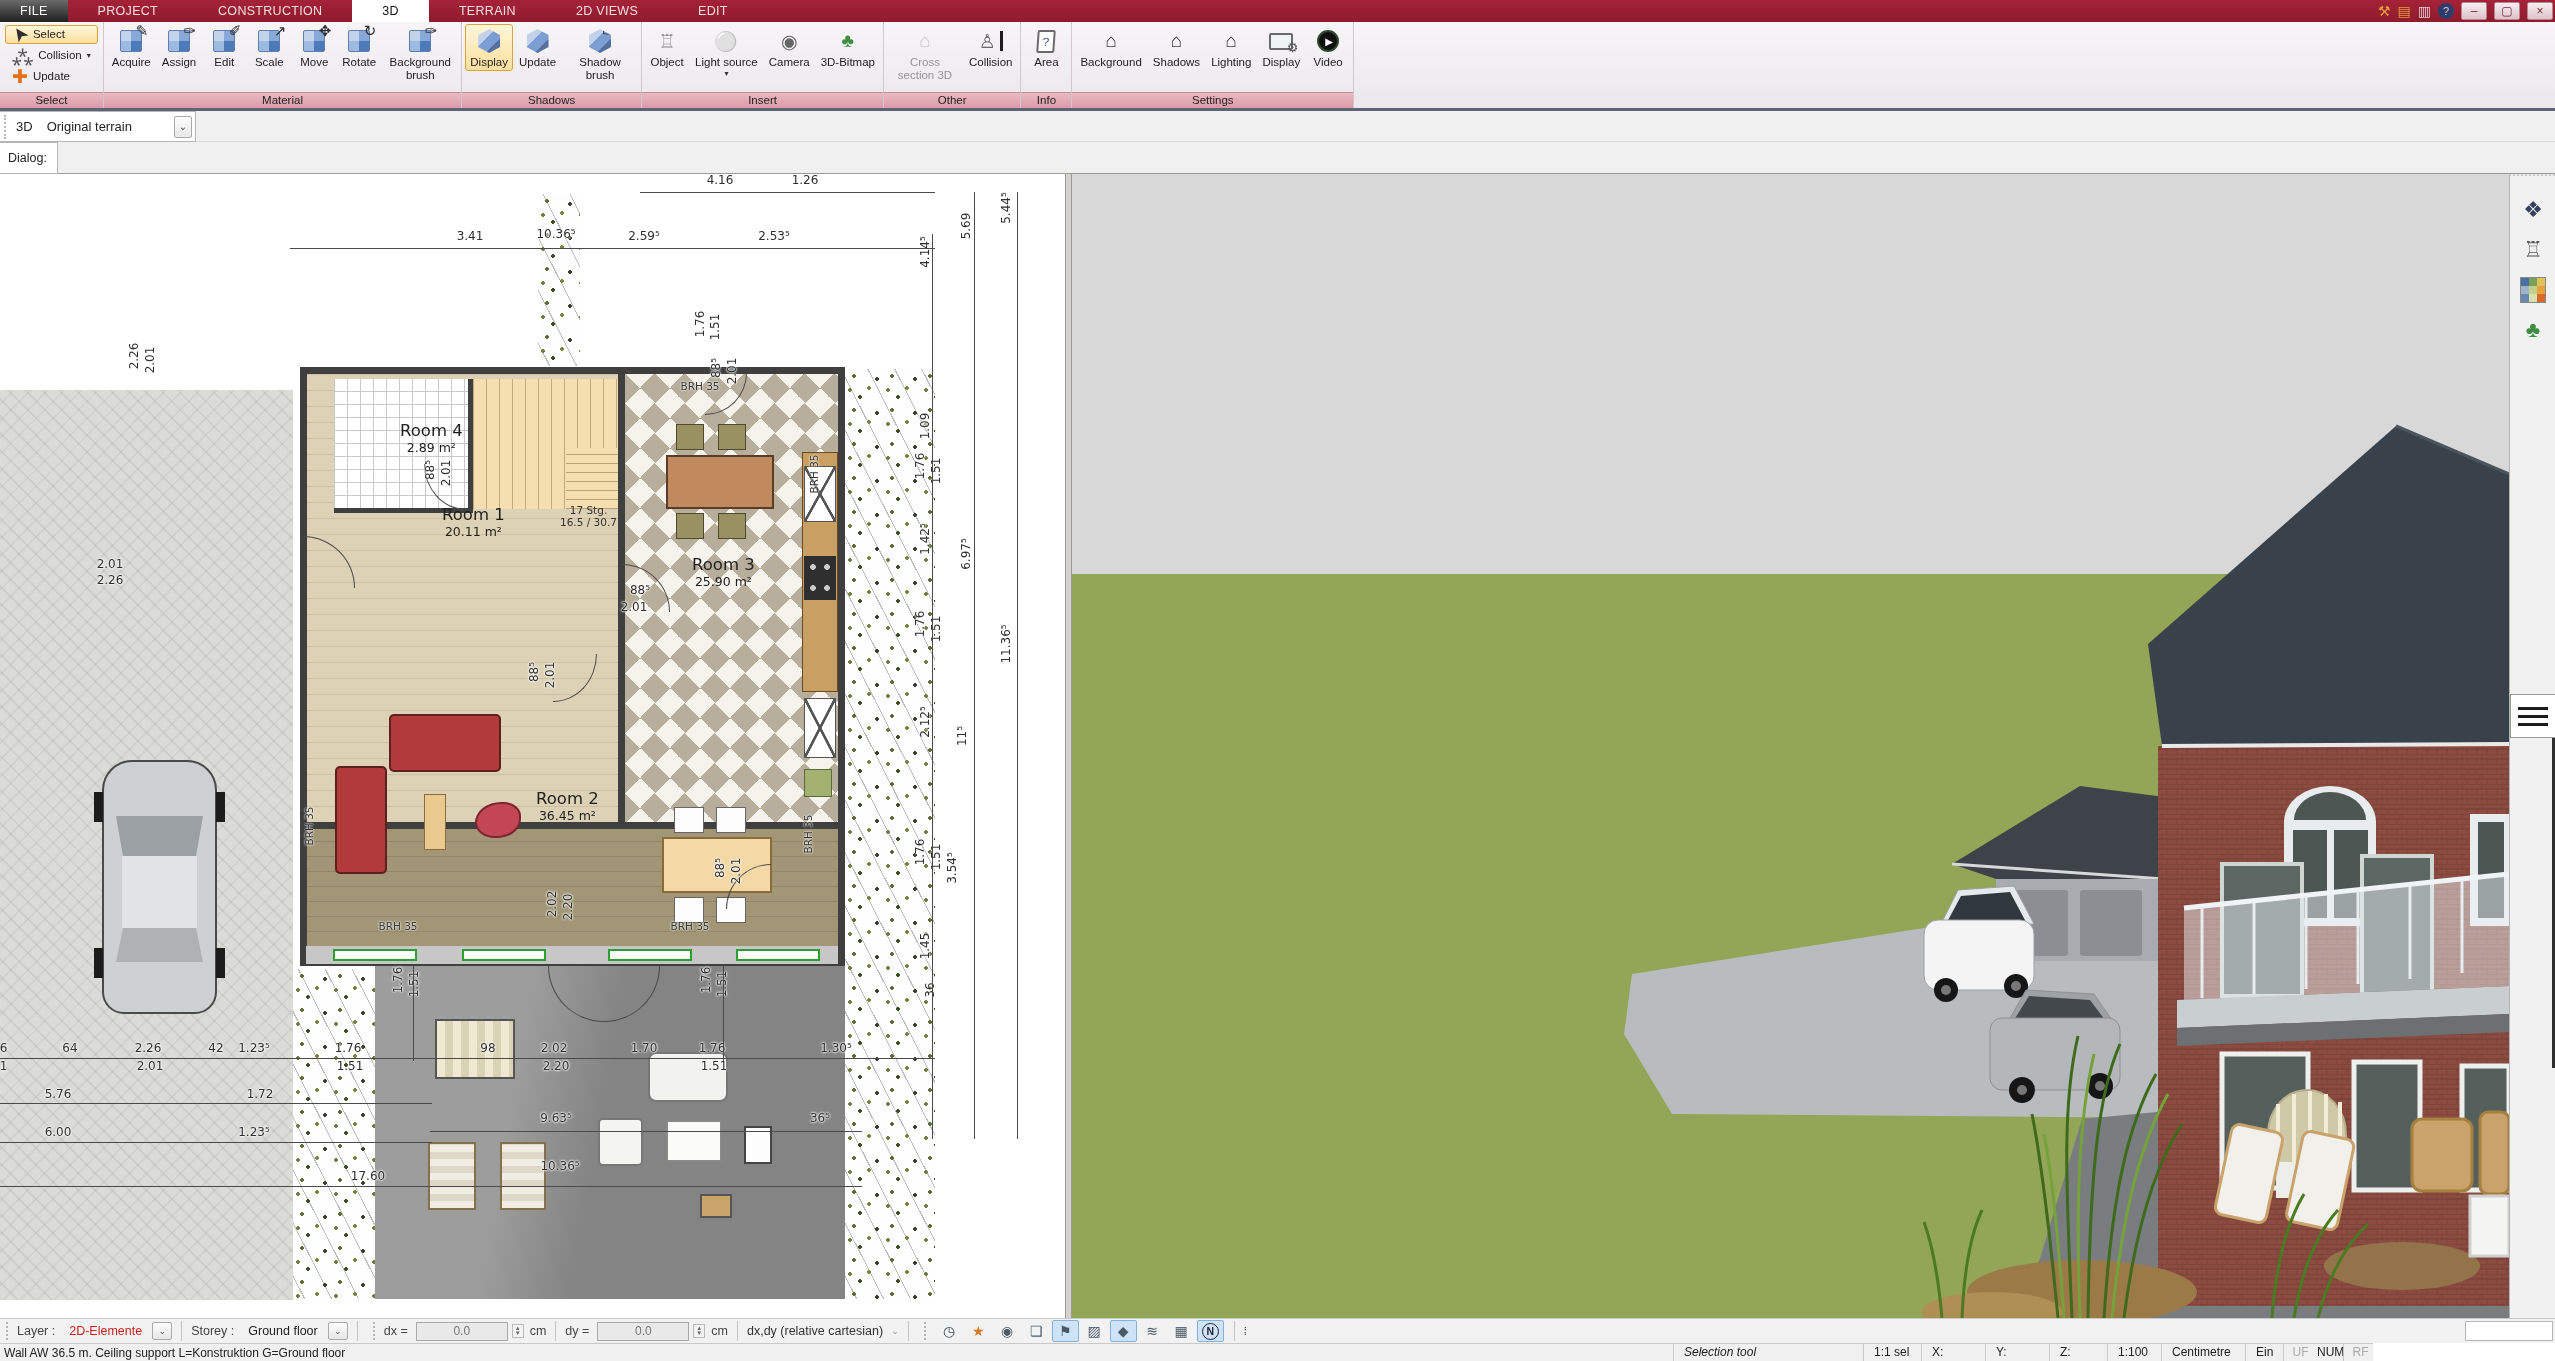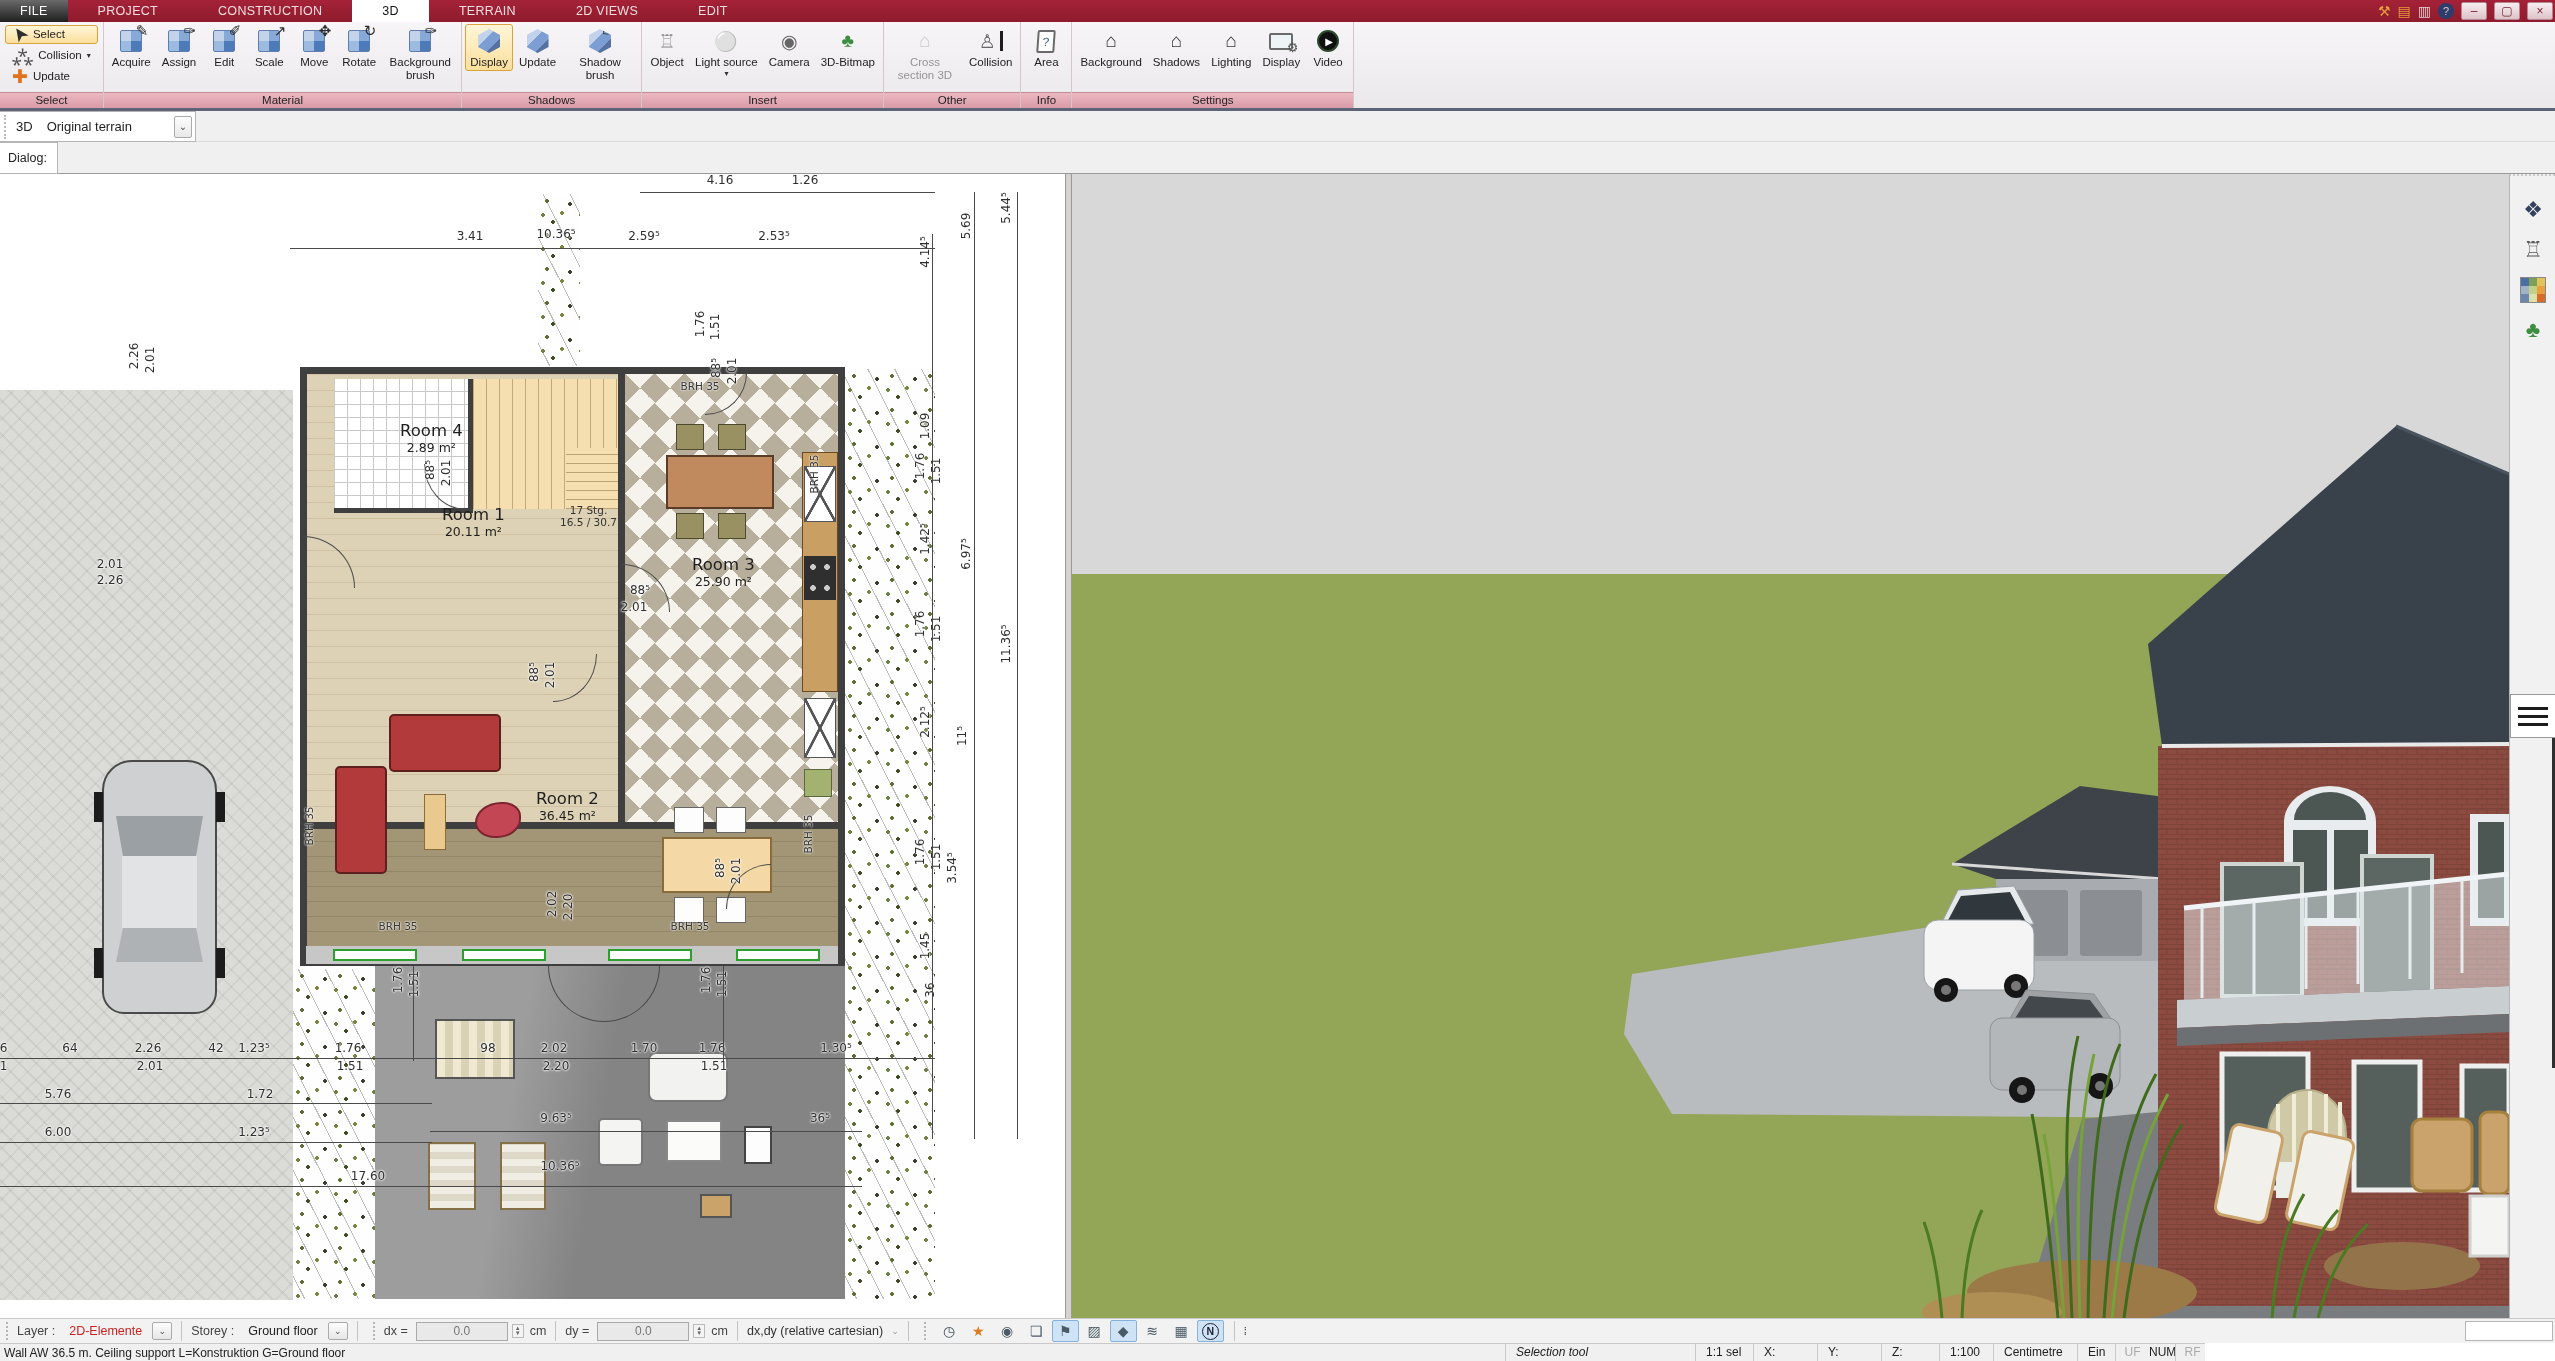--- a/index.html
+++ b/index.html
@@ -128,21 +128,21 @@
   .numin { width:92px; height:19px; border:1px solid #a9a9a9; background:#e9e9e9; color:#777;
     text-align:center; font-size:12px; margin:0 4px 0 8px; }
   .spin { display:inline-flex; flex-direction:column; font-size:6px; color:#666; line-height:5px; margin-right:6px;
     border:1px solid #bbb; background:#f4f4f4; padding:1px 2px; }
   .sbtn { width:27px; height:22px; display:flex; align-items:center; justify-content:center; font-size:14px; color:#4a5a66;
     border:1px solid transparent; border-radius:2px; margin:0 1px; background:transparent; cursor:default;}
   .sbtn.active { background:#cfe3f6; border-color:#84b2dd; }
   .sbtn .ncirc { width:17px; height:17px; border:1.5px solid #223; border-radius:50%; font-size:10.5px; font-weight:bold;
     display:flex; align-items:center; justify-content:center; color:#223; }
   #row1box { position:absolute; right:2px; top:2px; width:88px; height:20px; background:#fff; border:1px solid #b5b5b5; }
-  #row2 { position:absolute; left:0; top:1343px; width:2205px; height:18px; background:#f0f0f0;
+  #row2 { position:absolute; left:0; top:1343px; width:2373px; height:18px; background:#f0f0f0;
     border-top:1px solid #c9c9c9; display:flex; align-items:center; font-size:12px; color:#222; }
   #statusmsg { padding-left:4px; flex:1; white-space:nowrap; }
   .seg { height:18px; line-height:17px; border-left:1px solid #c9c9c9; padding-left:10px; white-space:nowrap; }
   .ind { text-align:center; }
   .ind.dim1 { color:#aaa; }
 </style>
 </head>
 <body>
 
 <div id="titlebar">

